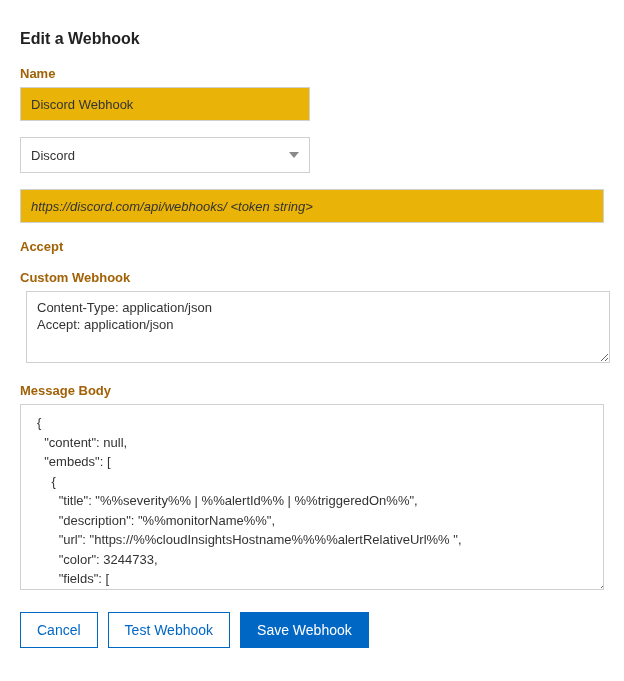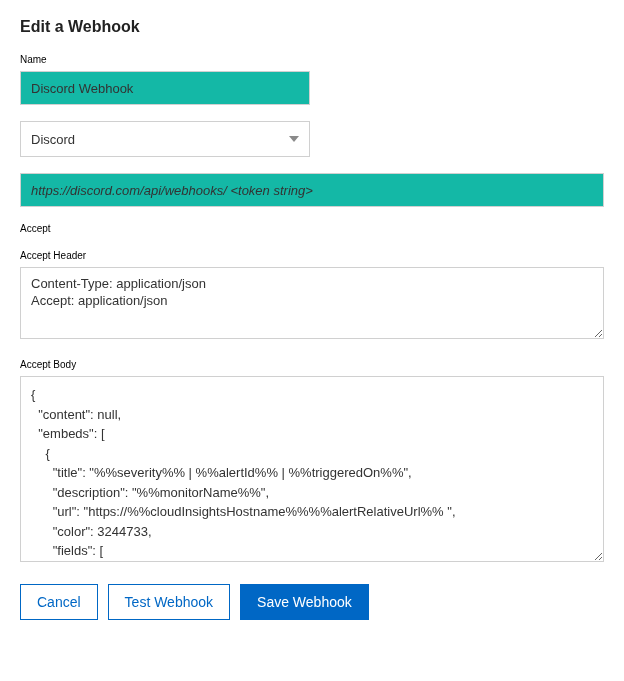--- a/index.html
+++ b/index.html
@@ -7,38 +7,38 @@
     margin: 0;
     padding: 18px 20px;
     font-family: -apple-system, BlinkMacSystemFont, "Segoe UI", Arial, sans-serif;
     color: #2d2d2d;
     background: #fff;
     width: 624px;
   }
   h2.title {
     font-size: 16px;
     font-weight: 700;
-    margin: 0 0 18px 0;
+    margin: 12px 0 18px 0;
     color: #222;
   }
   .field { margin-bottom: 16px; }
   .label {
-    font-size: 10px;
-    font-weight: 400;
-    color: #000000;
+    font-size: 13px;
+    font-weight: 700;
+    color: #a16207;
     margin-bottom: 6px;
   }
   .input-text {
     width: 290px;
     height: 34px;
     border: 1px solid #d0d0d0;
     padding: 0 10px;
     font-size: 13px;
     color: #333;
-    background: #14b8a6;
+    background: #eab308;
   }
   .input-text.wide { width: 100%; font-style: italic; }
   .select {
     width: 290px;
     height: 34px;
     border: 1px solid #d0d0d0;
     background: #fff;
     display: flex;
     align-items: center;
     justify-content: space-between;
@@ -55,20 +55,21 @@
   }
   textarea {
     width: 100%;
     border: 1px solid #d0d0d0;
     padding: 8px 10px;
     font-size: 13px;
     color: #333;
     font-family: inherit;
     resize: both;
     line-height: 1.3;
+    margin-left: 6px;
   }
   .ta-header { height: 72px; }
   .ta-body-wrap {
     position: relative;
     width: 100%;
     height: 186px;
     border: 1px solid #d0d0d0;
     overflow: hidden;
   }
   .ta-body {
@@ -123,27 +124,27 @@
 
 <div class="field">
   <input class="input-text wide" type="text" value="https://discord.com/api/webhooks/ &lt;token string&gt;" style="">
 </div>
 
 <div class="field">
   <div class="label">Accept</div>
 </div>
 
 <div class="field">
-  <div class="label">Accept Header</div>
+  <div class="label">Custom Webhook</div>
   <textarea class="ta-header" style="">Content-Type: application/json
 Accept: application/json</textarea>
 </div>
 
 <div class="field">
-  <div class="label">Accept Body</div>
+  <div class="label">Message Body</div>
   <div class="ta-body-wrap">
     <textarea class="ta-body" style="">{
   "content": null,
   "embeds": [
     {
       "title": "%%severity%% | %%alertId%% | %%triggeredOn%%",
       "description": "%%monitorName%%",
       "url": "https://%%cloudInsightsHostname%%%%alertRelativeUrl%% ",
       "color": 3244733,
       "fields": [

